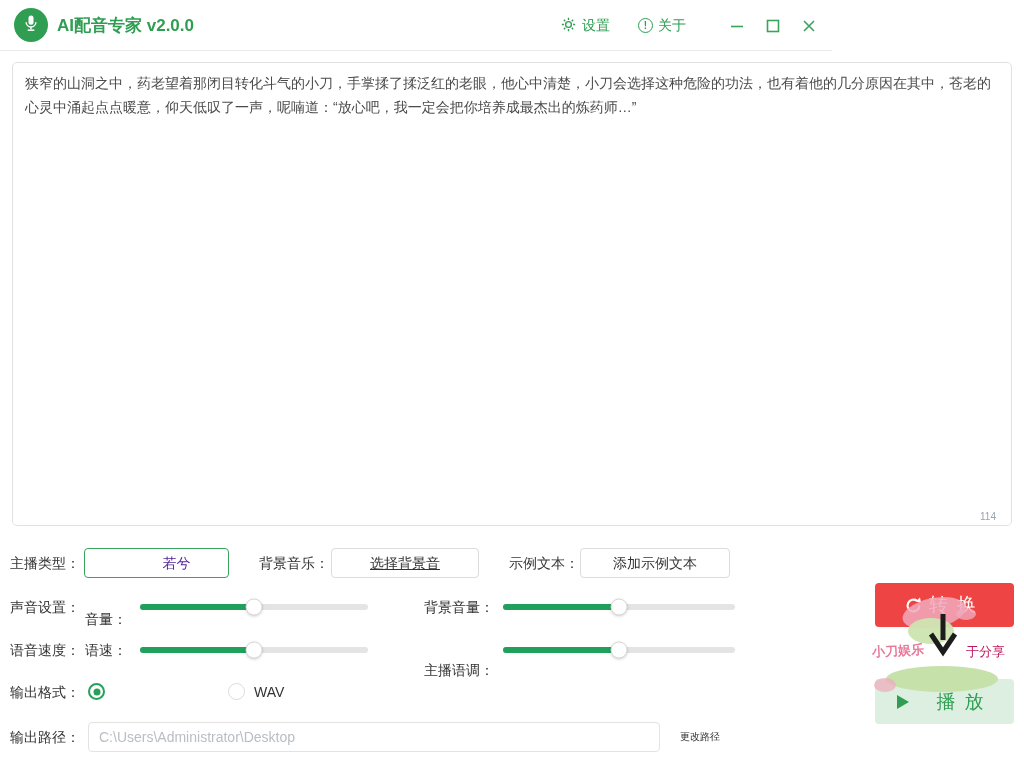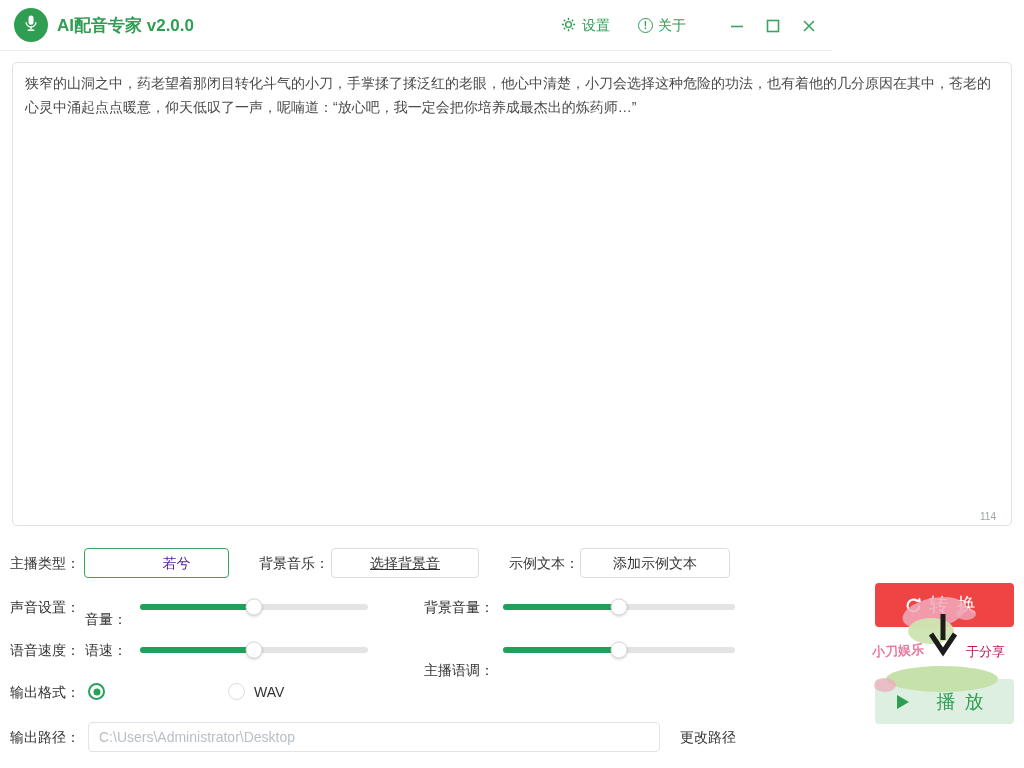--- a/index.html
+++ b/index.html
@@ -28,21 +28,21 @@
   .slider { position:absolute; height:6px; background:#e4e4e4; border-radius:3px; cursor:pointer; }
   .slider .fill { position:absolute; left:0; top:0; height:6px; width:var(--pct,50%); background:#21a05c; border-radius:3px; }
   .slider .handle { position:absolute; top:50%; left:var(--pct,50%); transform:translate(-50%,-50%); width:17px; height:17px; background:#fff; border:1px solid #d8d8d8; border-radius:50%; box-shadow:0 1px 3px rgba(0,0,0,.18); }
 
   .radio { position:absolute; width:17px; height:17px; border-radius:50%; background:#fff; border:1px solid #dcdcdc; cursor:pointer; }
   .radio.checked { border:2px solid #27a05c; }
   .radio.checked::after { content:""; position:absolute; left:50%; top:50%; transform:translate(-50%,-50%); width:7px; height:7px; border-radius:50%; background:#27a05c; }
 
   .path-input { position:absolute; left:88px; top:722px; width:572px; height:30px; border:1px solid #e3e3e3; border-radius:4px; padding:0 10px; font-size:14px; color:#555; outline:none; font-family:"Liberation Sans","DejaVu Sans",sans-serif; }
   .path-input::placeholder { color:#b9bec4; }
-  .change-path { position:absolute; left:680px; top:722px; height:30px; line-height:30px; font-size:14px; color:#333; cursor:pointer; }
+  .change-path { position:absolute; left:680px; top:722px; height:30px; line-height:30px; font-size:10px; color:#333; cursor:pointer; }
 
   
   .btn-convert { position:absolute; left:875px; top:583px; width:139px; height:44px; background:#ef4444; border-radius:4px; color:#fff; font-size:19px; letter-spacing:9px; display:flex; align-items:center; justify-content:center; cursor:pointer; z-index:2; }
   .btn-convert .txt { padding-left:6px; }
   .btn-play { position:absolute; left:875px; top:679px; width:139px; height:45px; background:#ddefe0; border-radius:4px; color:#2f9e52; font-size:19px; letter-spacing:9px; display:flex; align-items:center; justify-content:center; cursor:pointer; z-index:2;gap:20px; }
   .play-tri { width:0; height:0; border-left:12px solid #2f9e52; border-top:7px solid transparent; border-bottom:7px solid transparent; margin-right:2px; }
 
   
   .watermark { position:absolute; left:868px; top:592px; width:152px; height:118px; pointer-events:none; z-index:5; }
   .wm-blob { position:absolute; border-radius:50%; }

